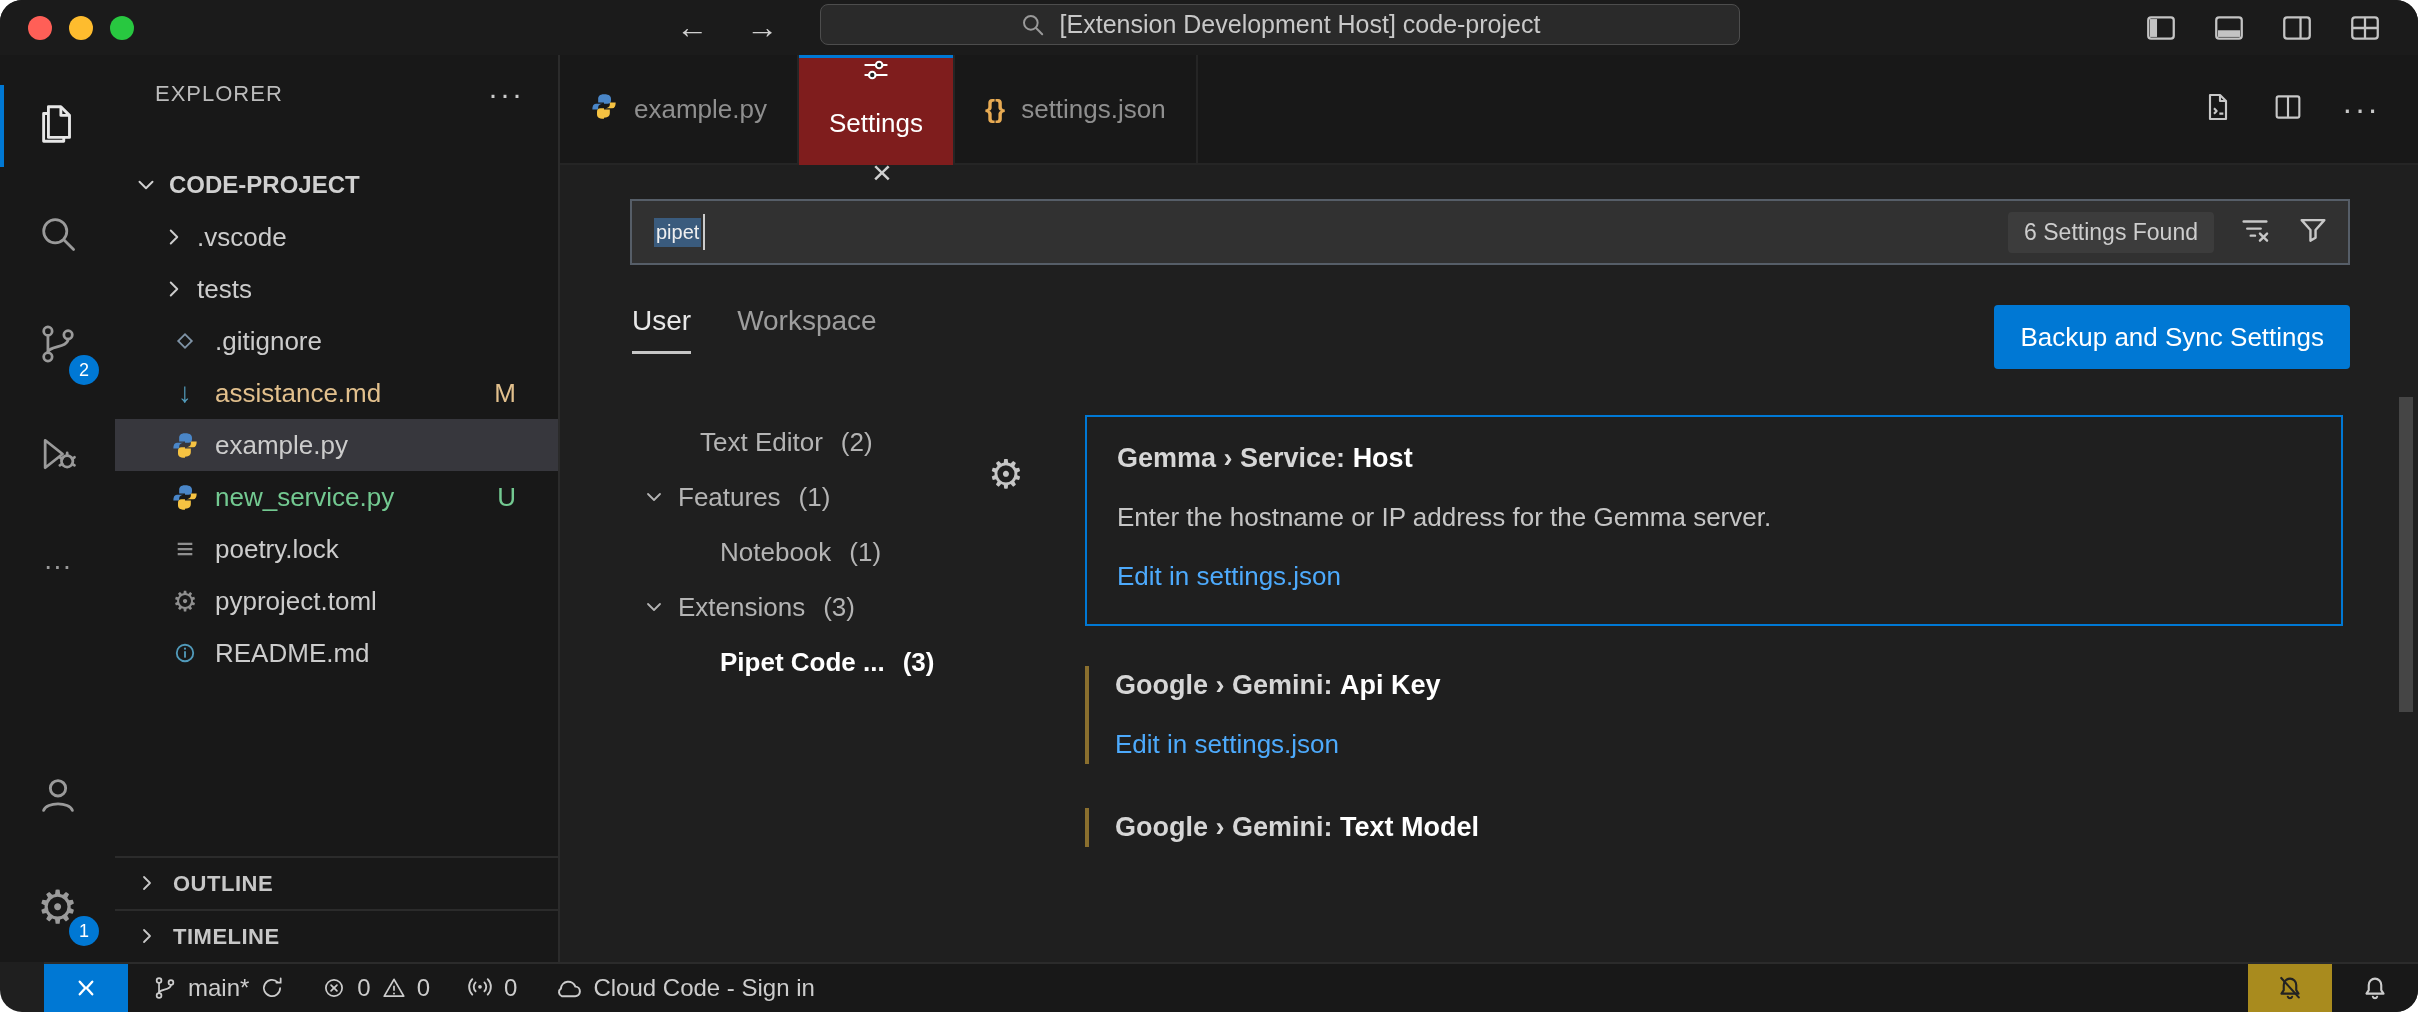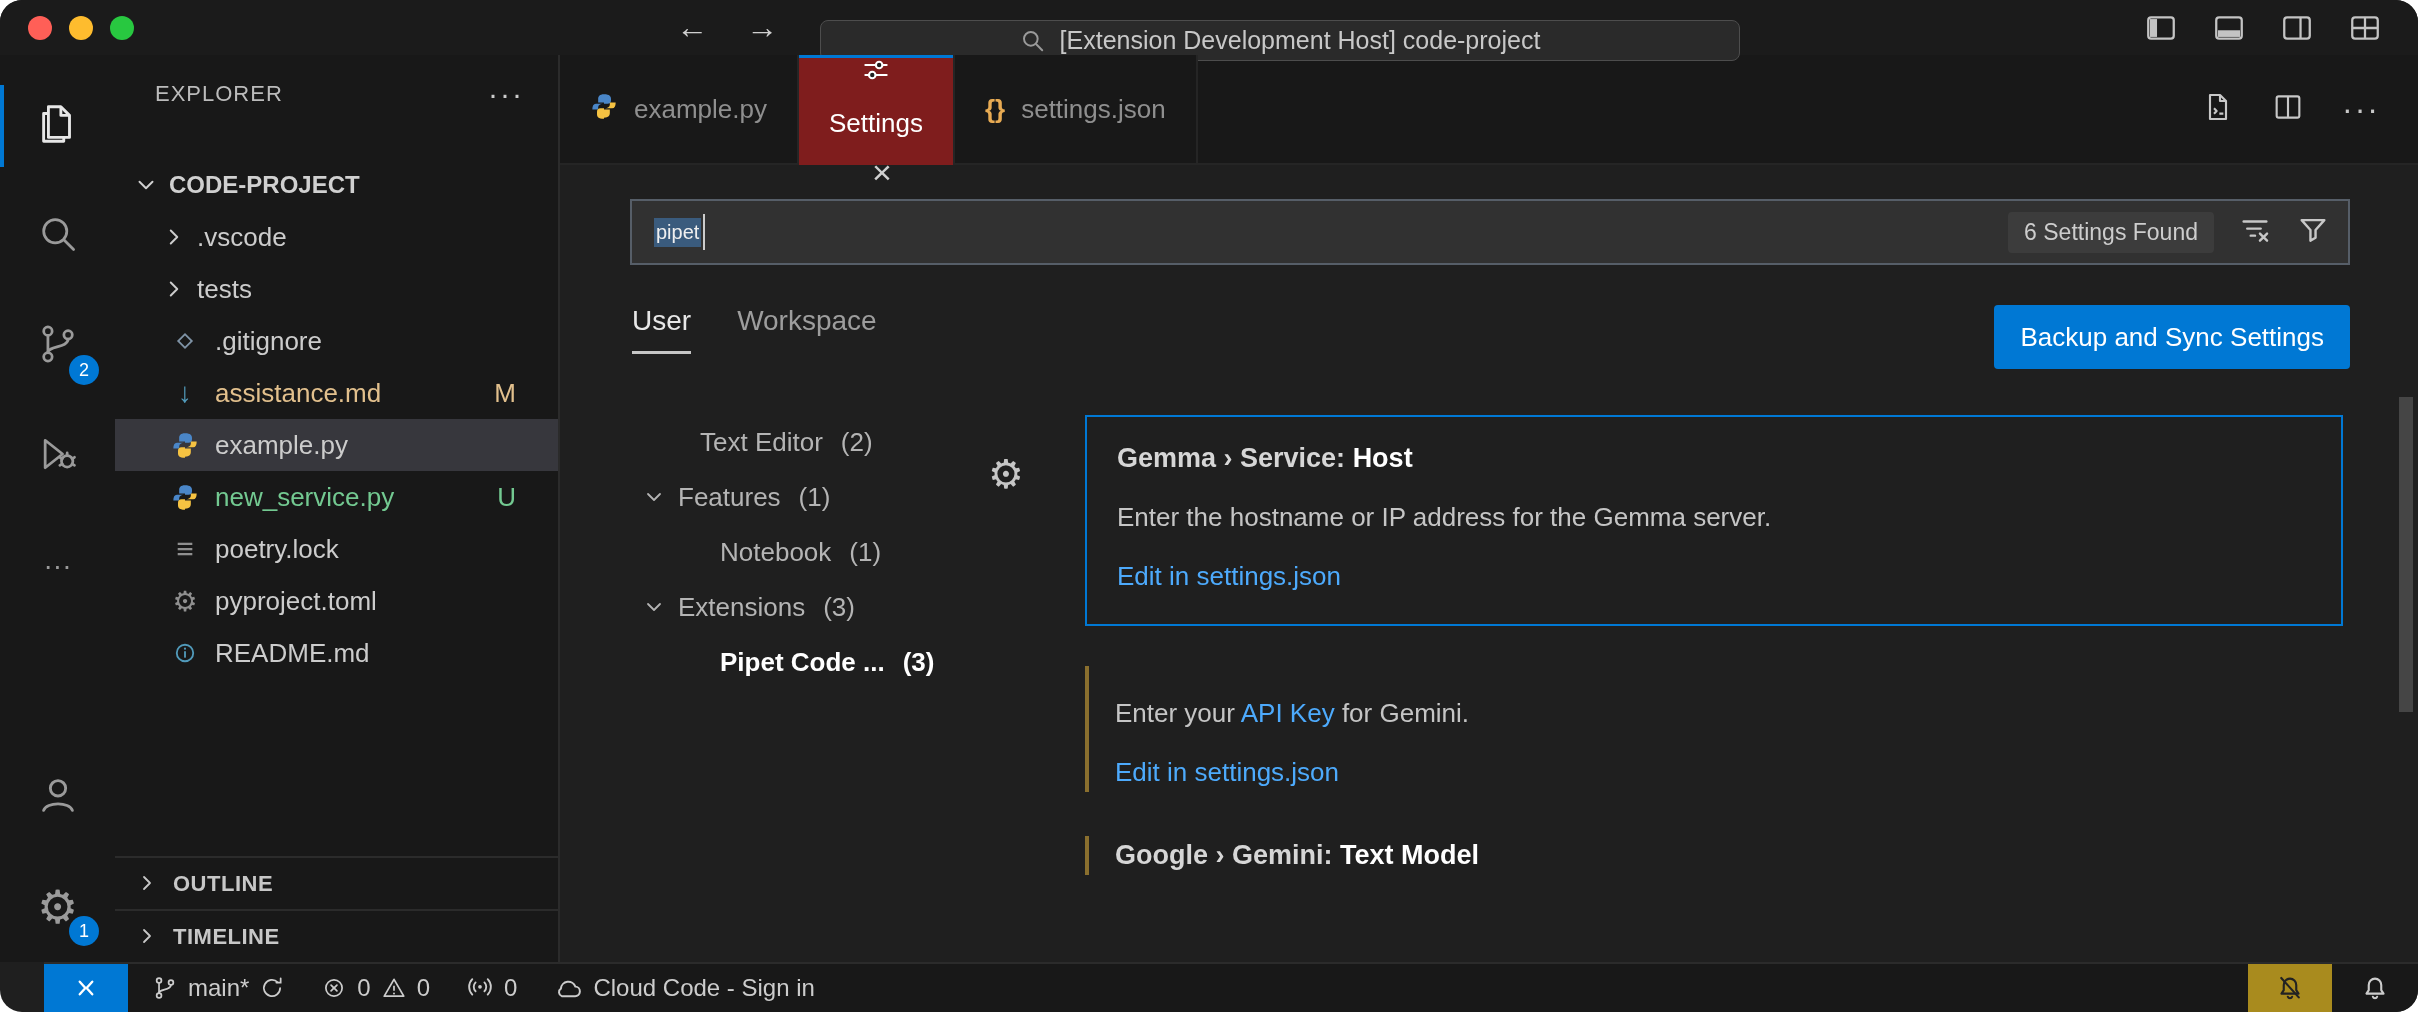--- a/index.html
+++ b/index.html
@@ -7,21 +7,21 @@
   .window { width: 2418px; height: 1012px; position: relative; background: #1f1f1f;
             border-radius: 22px; overflow: hidden; color: #cccccc; }
 
   
   .titlebar { height: 55px; background: #1b1b1b; display: flex; align-items: center; position: relative; }
   .traffic { display: flex; gap: 17px; padding-left: 28px; }
   .light { width: 24px; height: 24px; border-radius: 50%; }
   .light.red { background: #ff5f57; } .light.yellow { background: #febc2e; } .light.green { background: #28c840; }
   .nav-arrows { position: absolute; left: 676px; display: flex; gap: 38px; color: #cfcfcf; font-size: 32px; }
   .nav-arrows span { cursor: default; }
-  .command-center { position: absolute; left: 820px; top: 20px; width: 920px; height: 41px;
+  .command-center { position: absolute; left: 820px; top: 4px; width: 920px; height: 41px;
     background: #2a2a2a; border: 1px solid #4d4d4d; border-radius: 8px;
     display: flex; align-items: center; justify-content: center; gap: 14px; color: #c8c8c8; font-size: 25px; }
   .titlebar-actions { margin-left: auto; display: flex; gap: 34px; padding-right: 36px; color: #c4c4c4; align-items: center; }
   .titlebar-actions svg { display: block; }
 
   
   .main { display: flex; height: 907px; }
 
   
   .activitybar { width: 115px; background: #181818; display: flex; flex-direction: column; align-items: stretch; padding-top: 16px; flex: none; }
@@ -435,22 +435,22 @@
 
             <div class="setting-item focused">
               <div class="s-title">
                 <span class="s-cat">Gemma › Service: </span><span class="s-name">Host</span>
               </div>
               <div class="s-desc">Enter the hostname or IP address for the Gemma server.</div>
               <div class="s-link">Edit in settings.json</div>
             </div>
 
             <div class="setting-item plain modified">
-              <div class="s-desc">
-                <span>Enter your </span><span class="inline-link">API Key</span><span> for Gemini.</span>
+              <div class="s-title">
+                <span class="s-cat">Google › Gemini: </span><span class="s-name">Api Key</span>
               </div>
               <div class="s-link">Edit in settings.json</div>
             </div>
 
             <div class="setting-item plain modified">
               <div class="s-title">
                 <span class="s-cat">Google › Gemini: </span><span class="s-name">Text Model</span>
               </div>
             </div>
 

